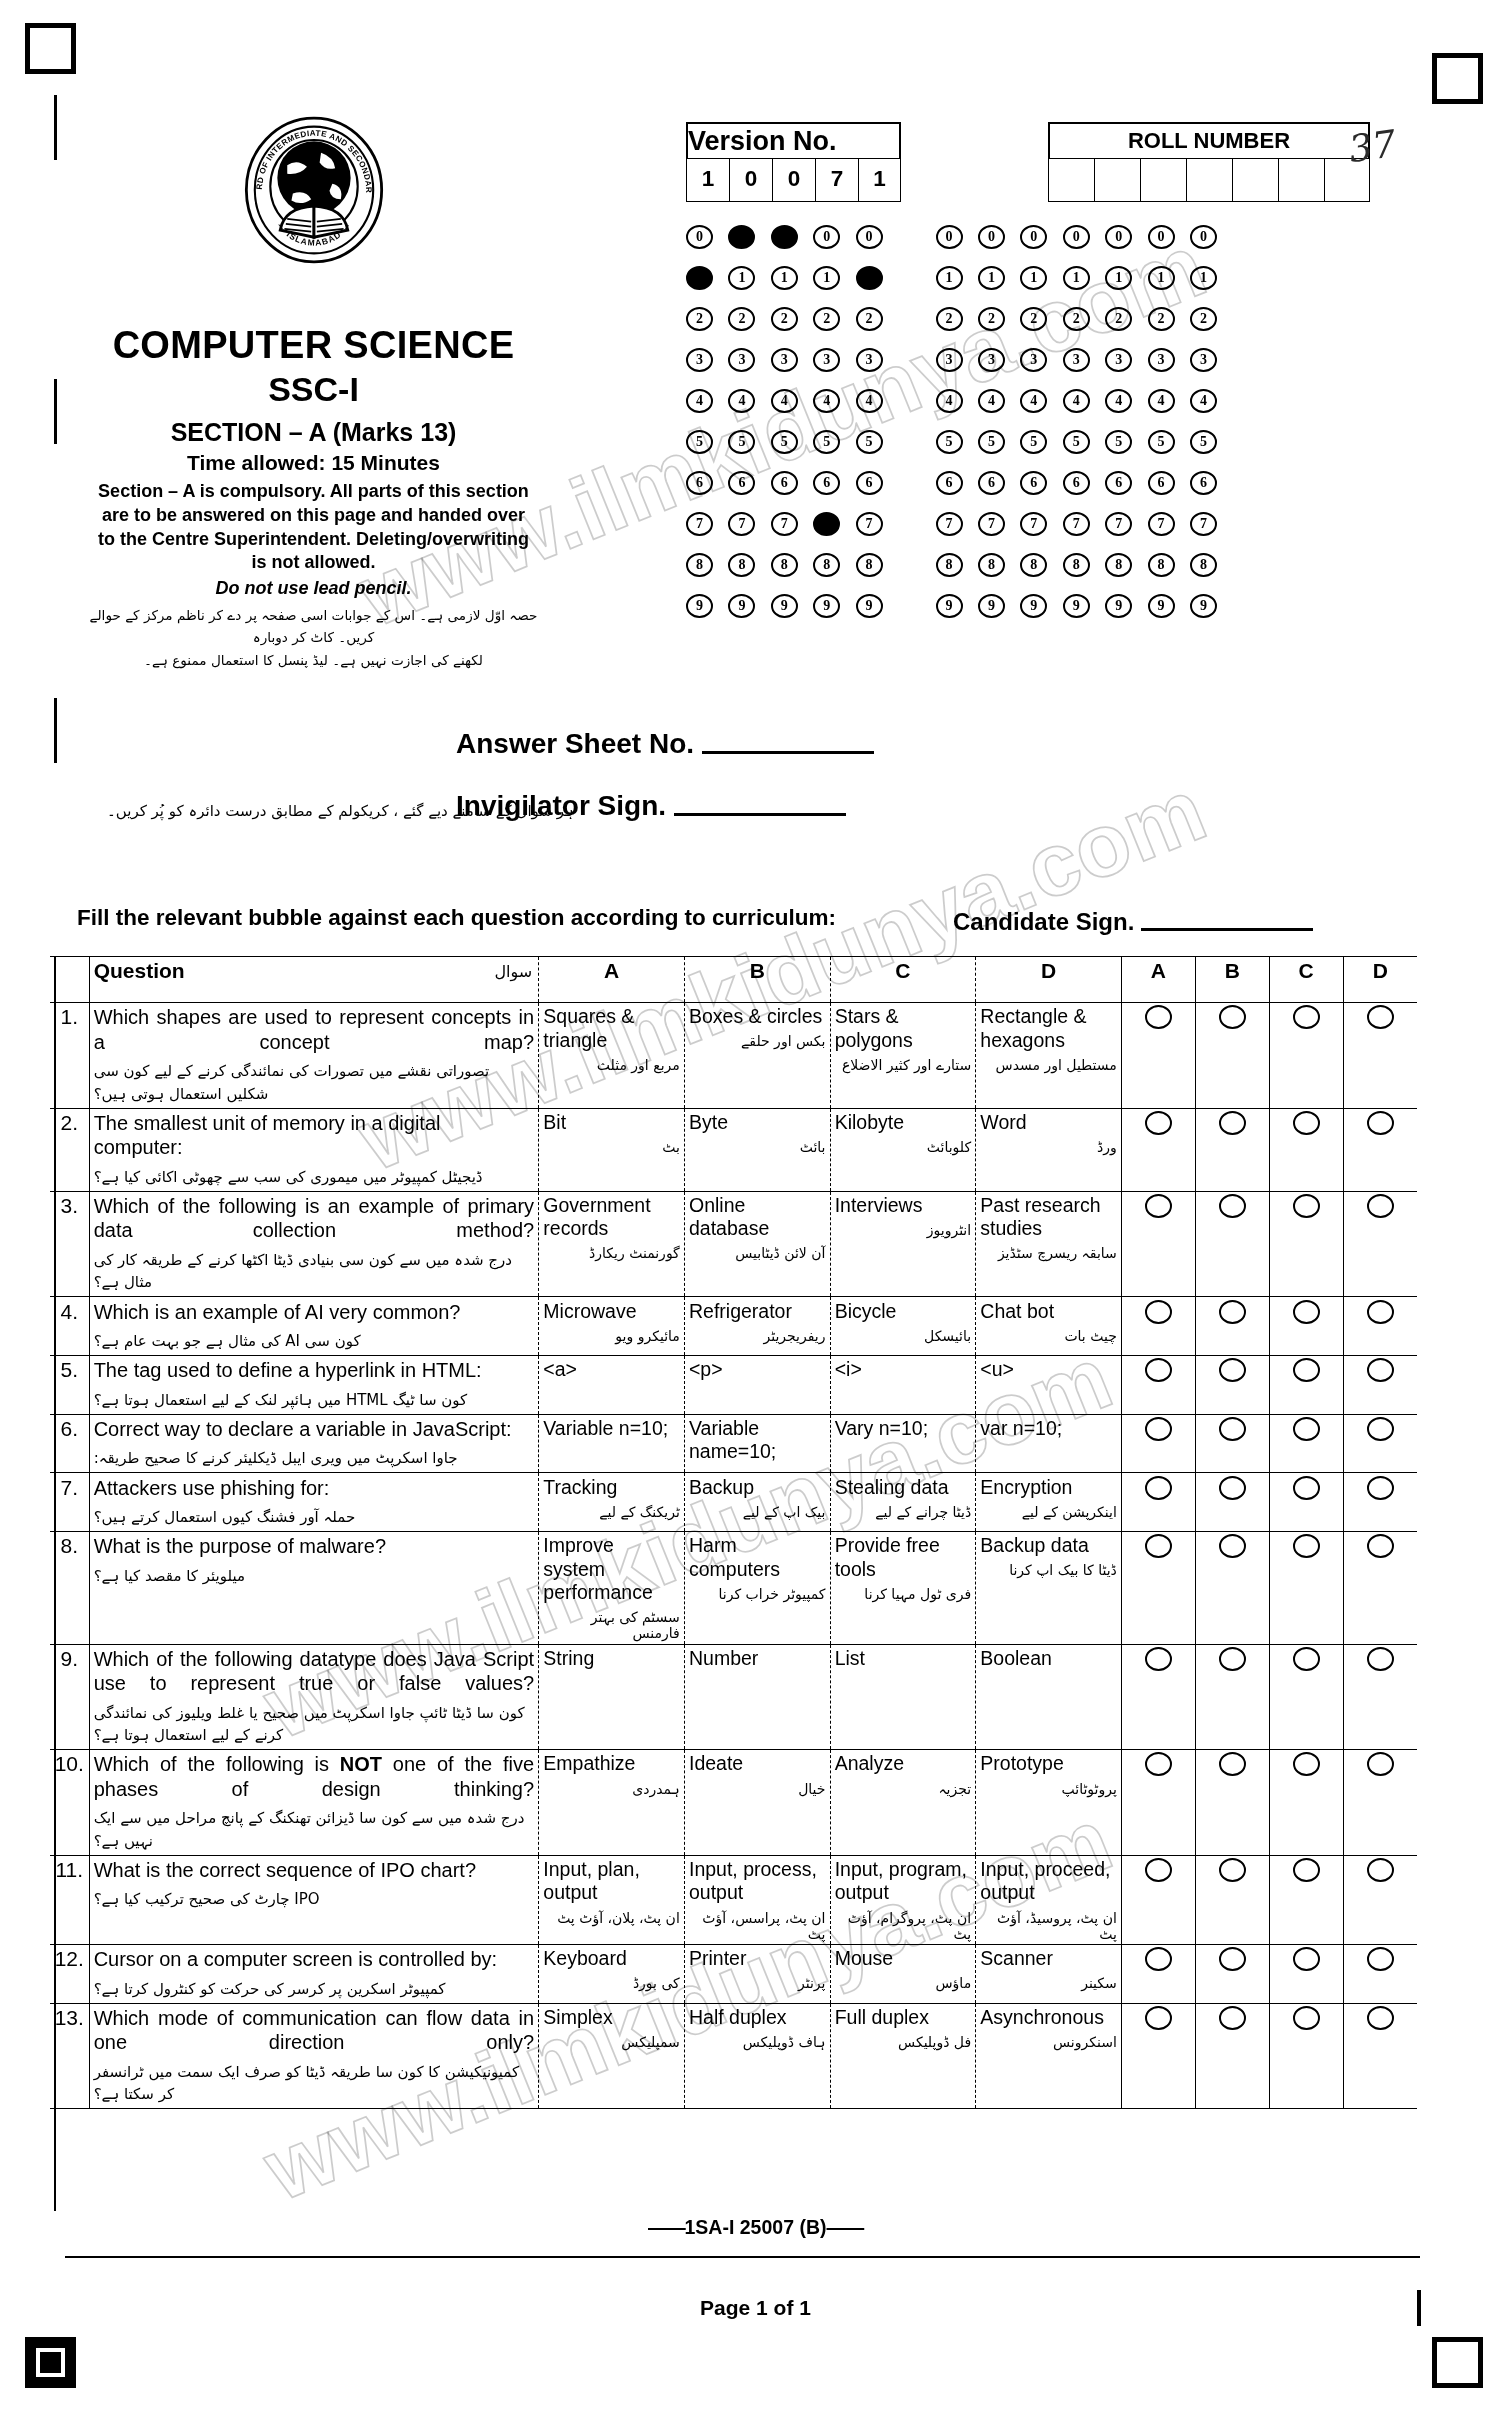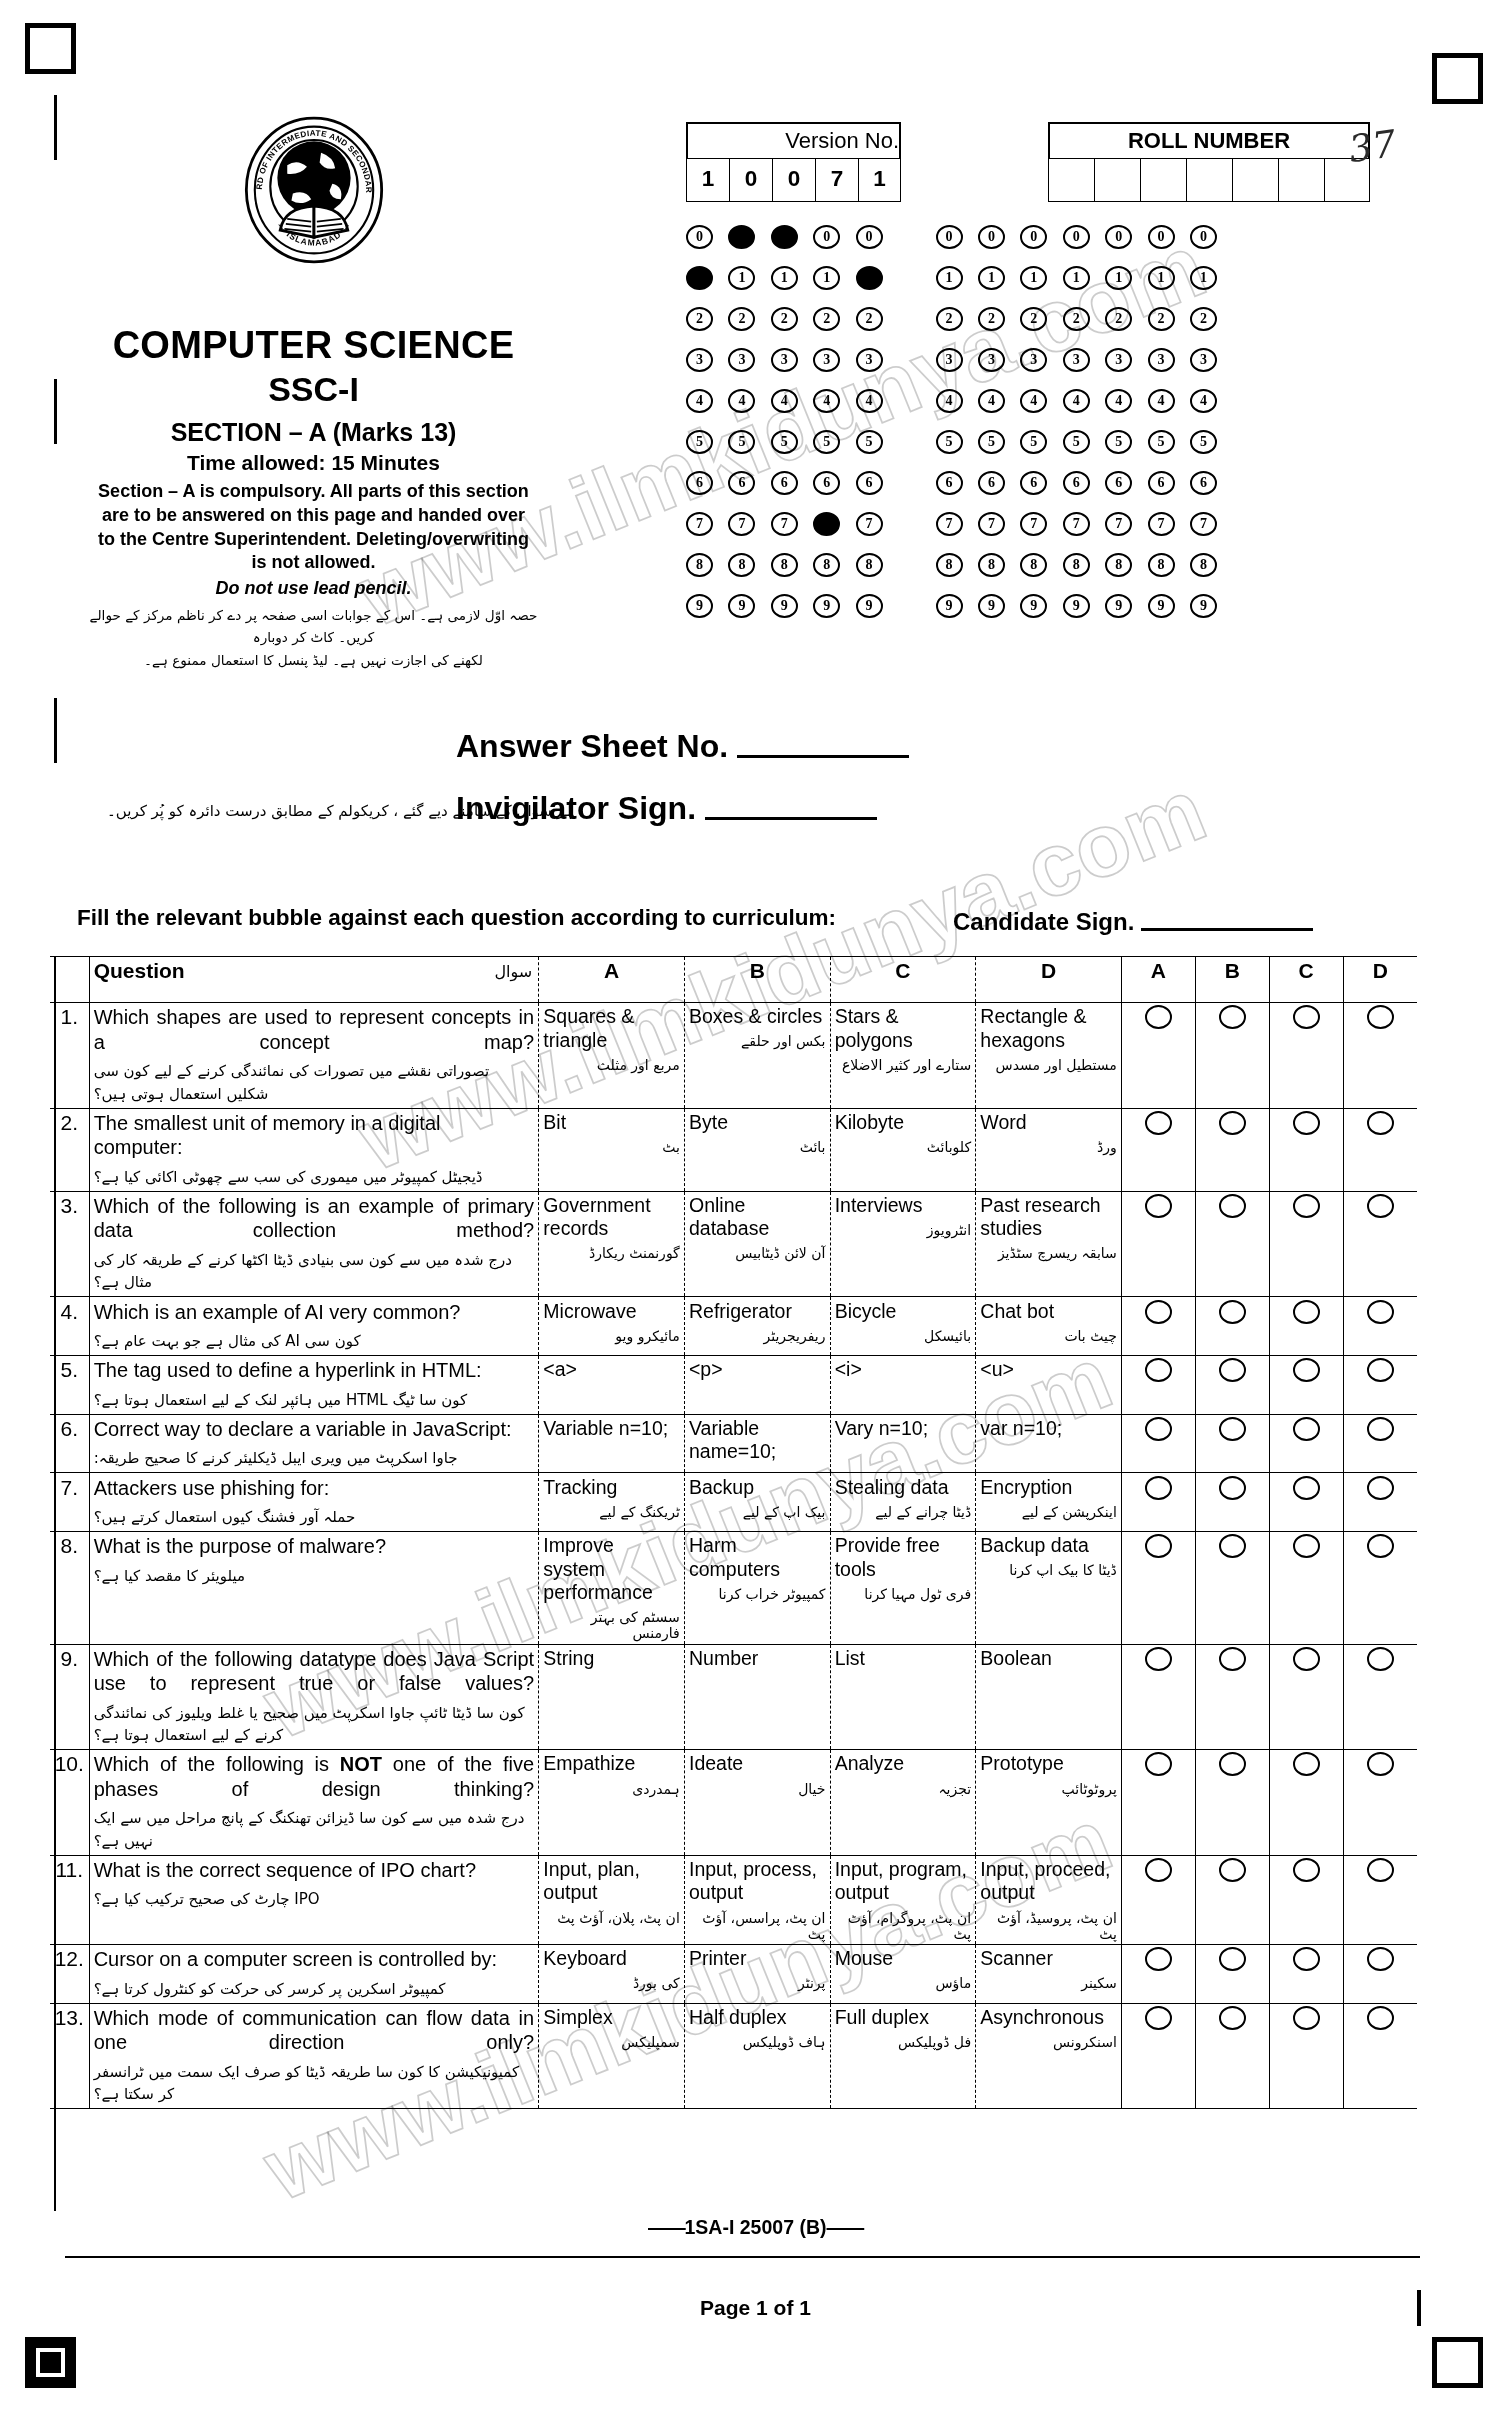--- a/index.html
+++ b/index.html
@@ -67,22 +67,22 @@
   .t-pencil { font-size: 18px; font-style: italic; font-weight: bold; margin-top: 2.4px; text-align: center; }
   .t-urdu {
     font-size: 13.6px; line-height: 1.6; margin-top: 6px; direction: rtl;
     padding: 0 8.3px; font-family: "DejaVu Sans", sans-serif; text-align: center;
   }
 
   
   .vbox { position: absolute; left: 609px; top: 21px; }
   .vbox .cap {
     border: 2.4px solid #000; border-bottom: 1.8px solid #000;
-    height: 37px; line-height: 34px; text-align: right;
-    font-size: 22px; font-weight: normal;
+    height: 37px; line-height: 34px; text-align: left;
+    font-size: 27px; font-weight: bold;
   }
   .vbox .cells { display: flex; }
   .vbox .cells div {
     border: 1.8px solid #000; border-top: none; border-right: none;
     width: 43px; height: 43px; line-height: 40px; text-align: center;
     font-size: 22.5px; font-weight: bold;
   }
   .vbox .cells div:last-child { border-right: 1.8px solid #000; }
 
   .rbox { position: absolute; left: 938px; top: 21px; padding-left: 33px; }
@@ -111,21 +111,21 @@
     width: 27px; height: 24px; border: 2.1px solid #000; border-radius: 50%;
     margin-right: 15.4px;
     display: flex; align-items: center; justify-content: center;
     font-size: 14px; font-weight: bold; font-family: "Liberation Serif", serif;
   }
   .bub.gap { margin-right: 53px; }
   .bub.filled { background: #000; color: transparent; }
 
   
   .ansline {
-    position: absolute; font-size: 32px; font-weight: bold; white-space: nowrap;
+    position: absolute; font-size: 28px; font-weight: bold; white-space: nowrap;
   }
   .ul { display:inline-block; border-bottom: 3.6px solid #000; height: 20px; vertical-align: -1.2px; }
   .urdu-note {
     position: absolute; font-size: 15px; direction: rtl; white-space: nowrap;
     font-family: "DejaVu Sans", sans-serif;
   }
 
   .fillnote {
     position: absolute; left: 77px; top: 905px;
     font-size: 22.5px; font-weight: bold;

